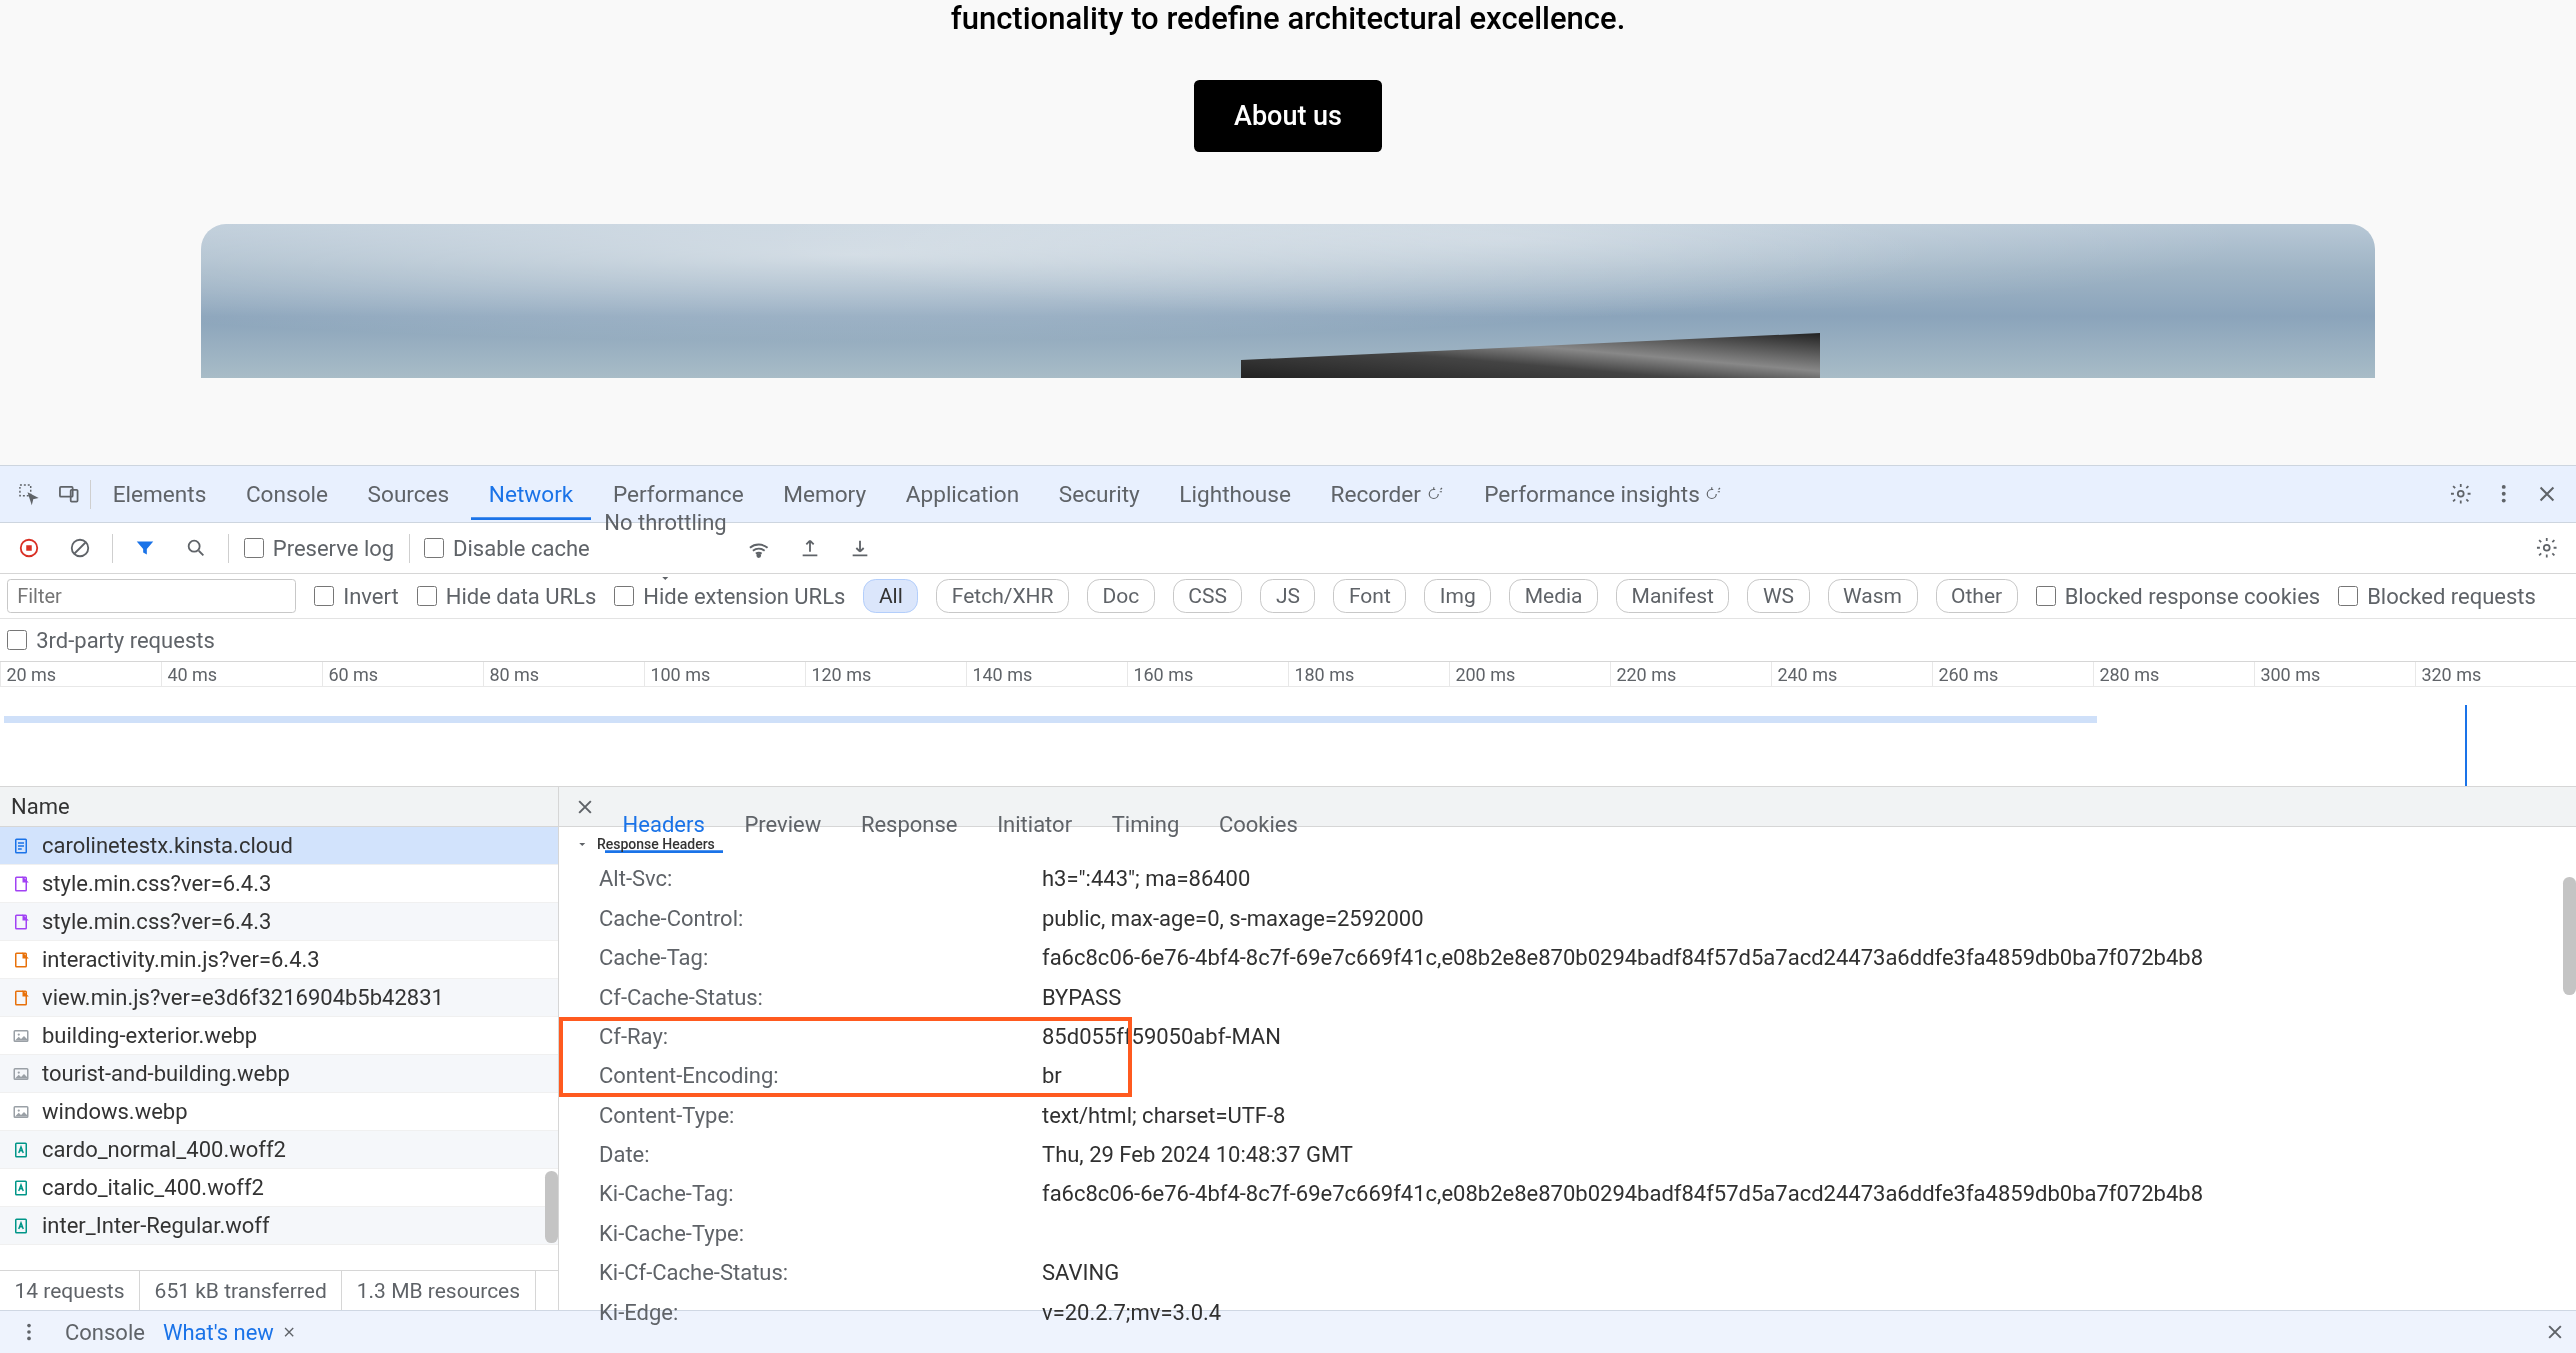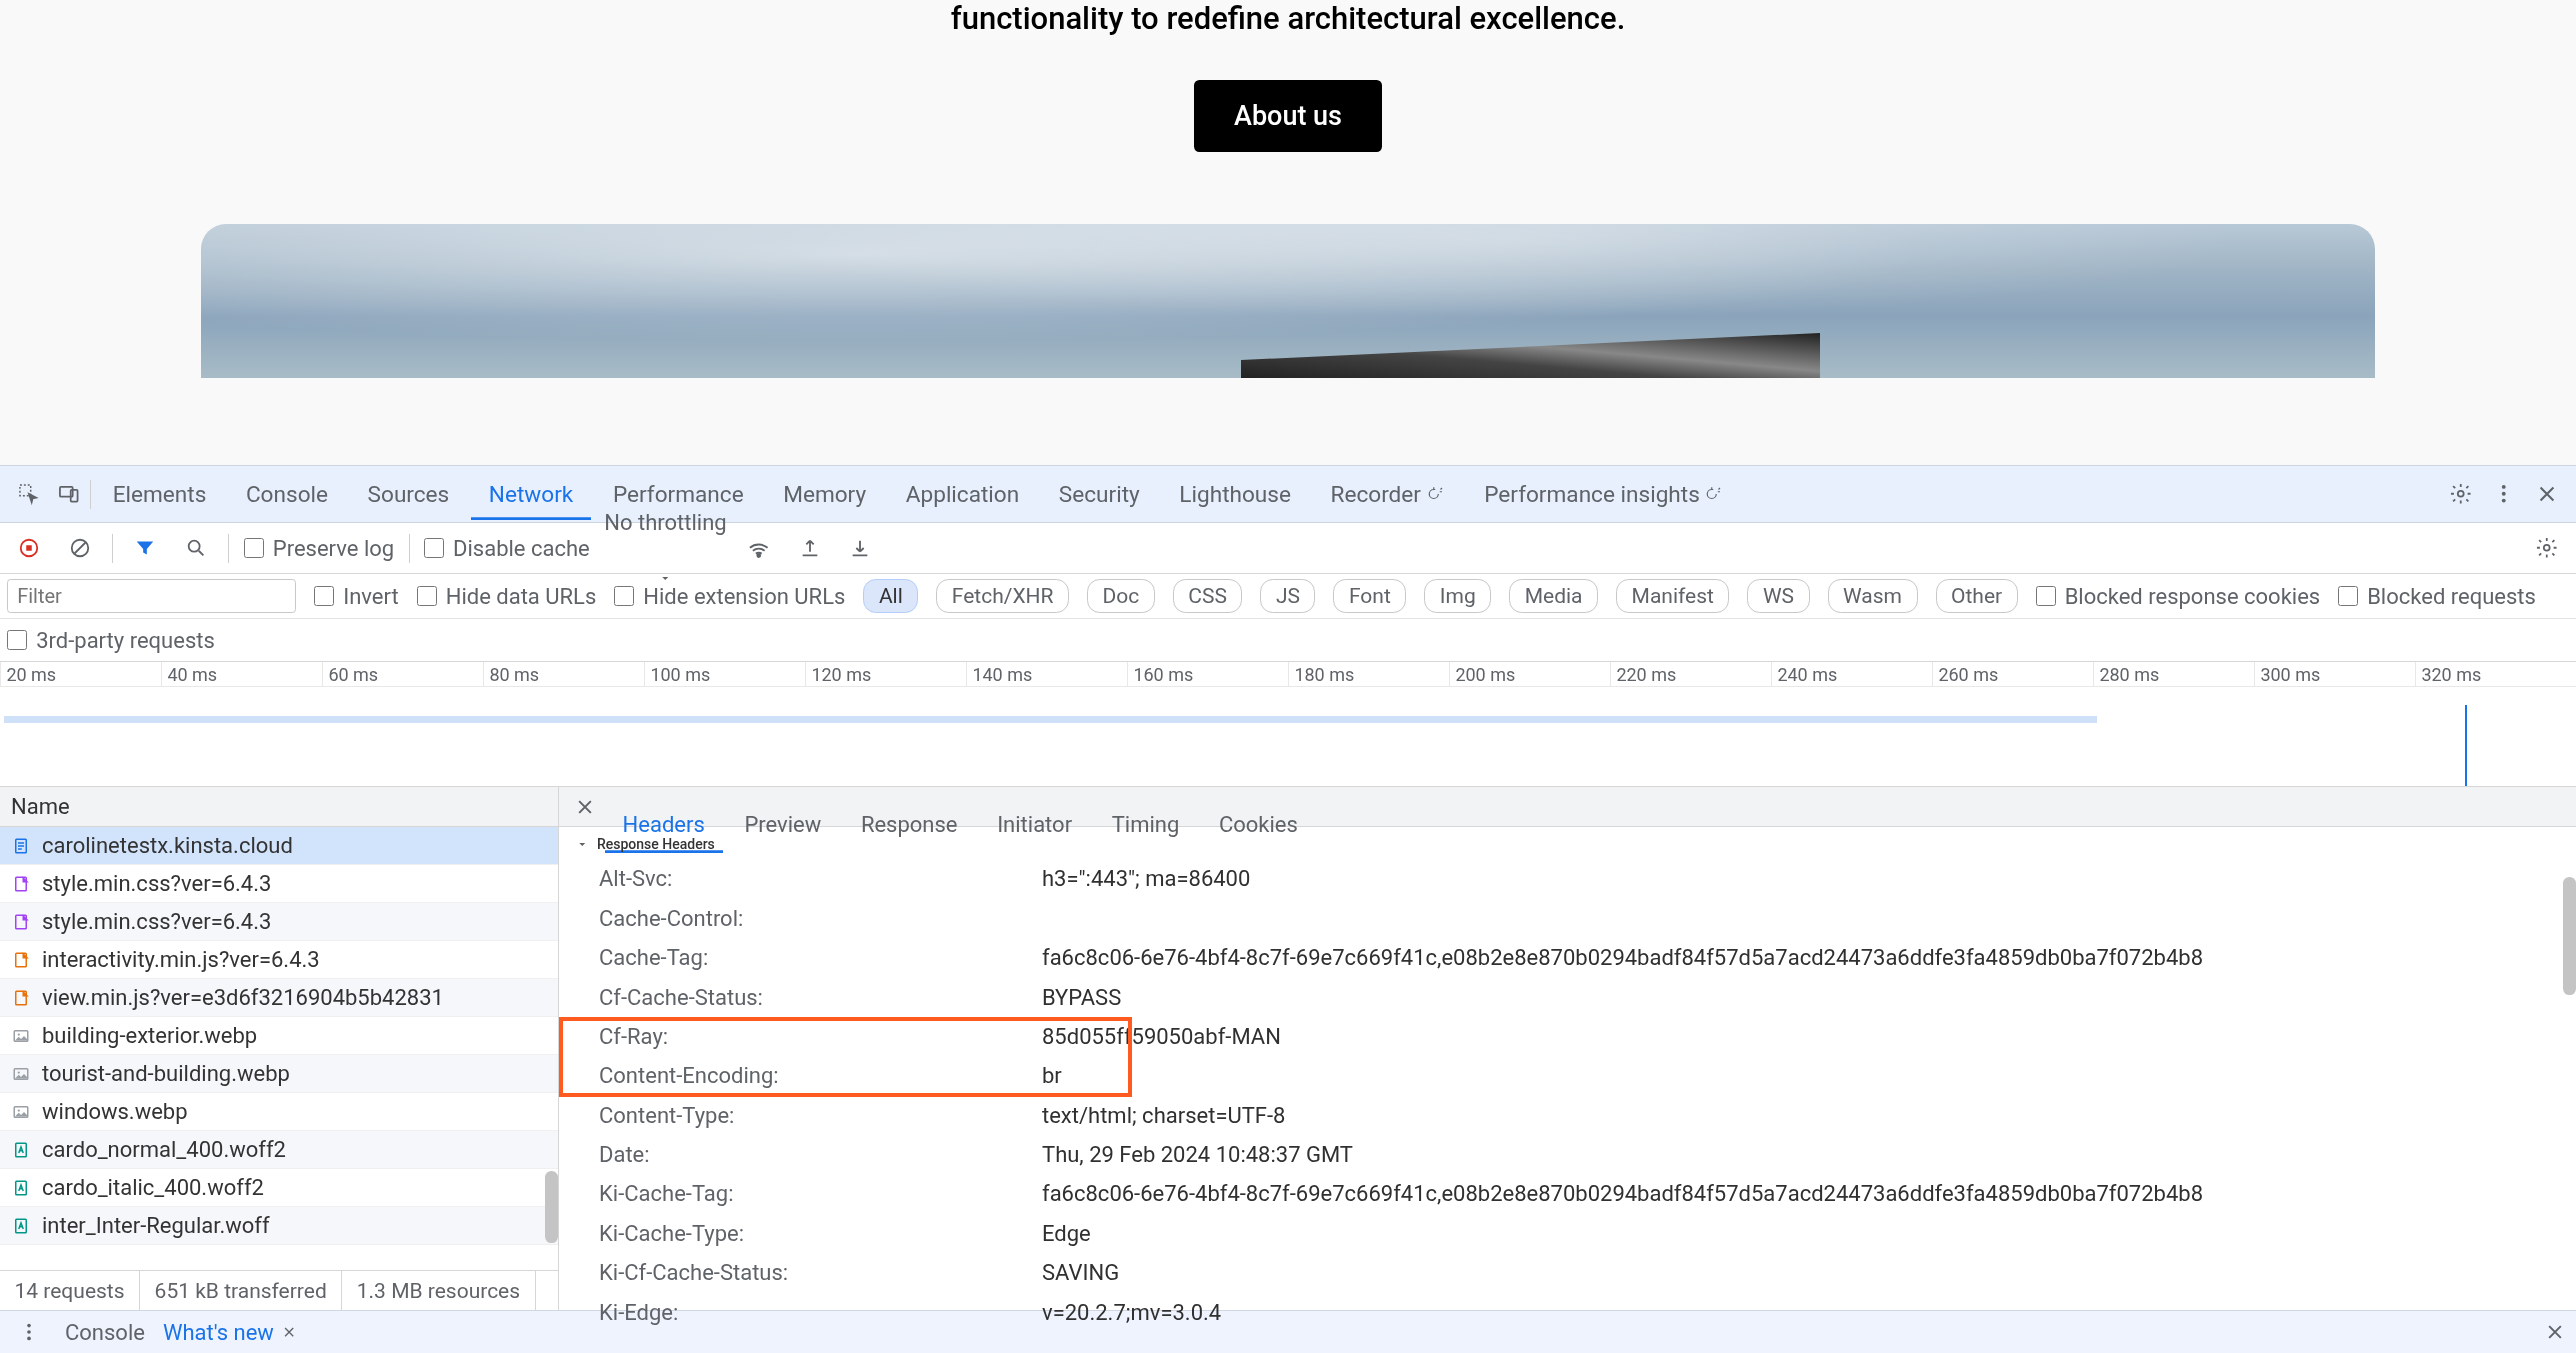--- a/index.html
+++ b/index.html
@@ -398,20 +398,21 @@
           </svg>
         <span>Response Headers</span>
       </div>
       <div class="dt-headers-table" id="headers-table">
           <div class="dt-header-row">
             <div class="dt-header-name">Alt-Svc:</div>
             <div class="dt-header-value">h3=":443"; ma=86400</div>
           </div>
           <div class="dt-header-row">
             <div class="dt-header-name">Cache-Control:</div>
+            <div class="dt-header-value">public, max-age=0, s-maxage=2592000</div>
           </div>
           <div class="dt-header-row">
             <div class="dt-header-name">Cache-Tag:</div>
             <div class="dt-header-value">fa6c8c06-6e76-4bf4-8c7f-69e7c669f41c,e08b2e8e870b0294badf84f57d5a7acd24473a6ddfe3fa4859db0ba7f072b4b8</div>
           </div>
           <div class="dt-header-row">
             <div class="dt-header-name">Cf-Cache-Status:</div>
             <div class="dt-header-value">BYPASS</div>
           </div>
           <div class="dt-header-row">
@@ -429,21 +430,20 @@
           <div class="dt-header-row">
             <div class="dt-header-name">Date:</div>
             <div class="dt-header-value">Thu, 29 Feb 2024 10:48:37 GMT</div>
           </div>
           <div class="dt-header-row">
             <div class="dt-header-name">Ki-Cache-Tag:</div>
             <div class="dt-header-value">fa6c8c06-6e76-4bf4-8c7f-69e7c669f41c,e08b2e8e870b0294badf84f57d5a7acd24473a6ddfe3fa4859db0ba7f072b4b8</div>
           </div>
           <div class="dt-header-row">
             <div class="dt-header-name">Ki-Cache-Type:</div>
-            <div class="dt-header-value">Edge</div>
           </div>
           <div class="dt-header-row">
             <div class="dt-header-name">Ki-Cf-Cache-Status:</div>
             <div class="dt-header-value">SAVING</div>
           </div>
           <div class="dt-header-row">
             <div class="dt-header-name">Ki-Edge:</div>
             <div class="dt-header-value">v=20.2.7;mv=3.0.4</div>
           </div>
         </div>

